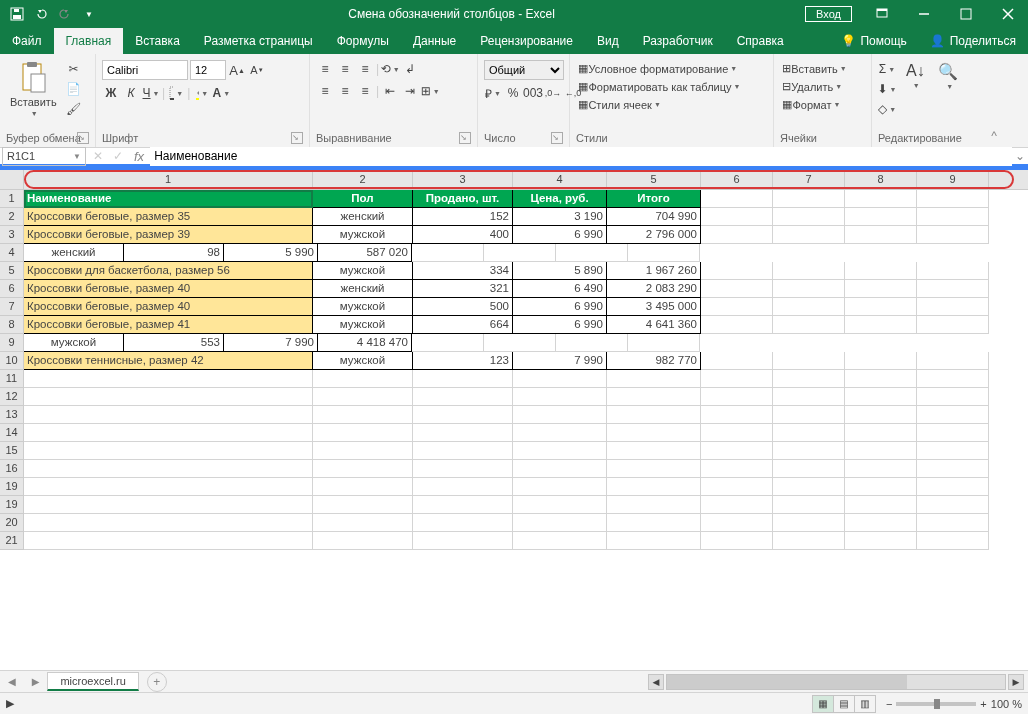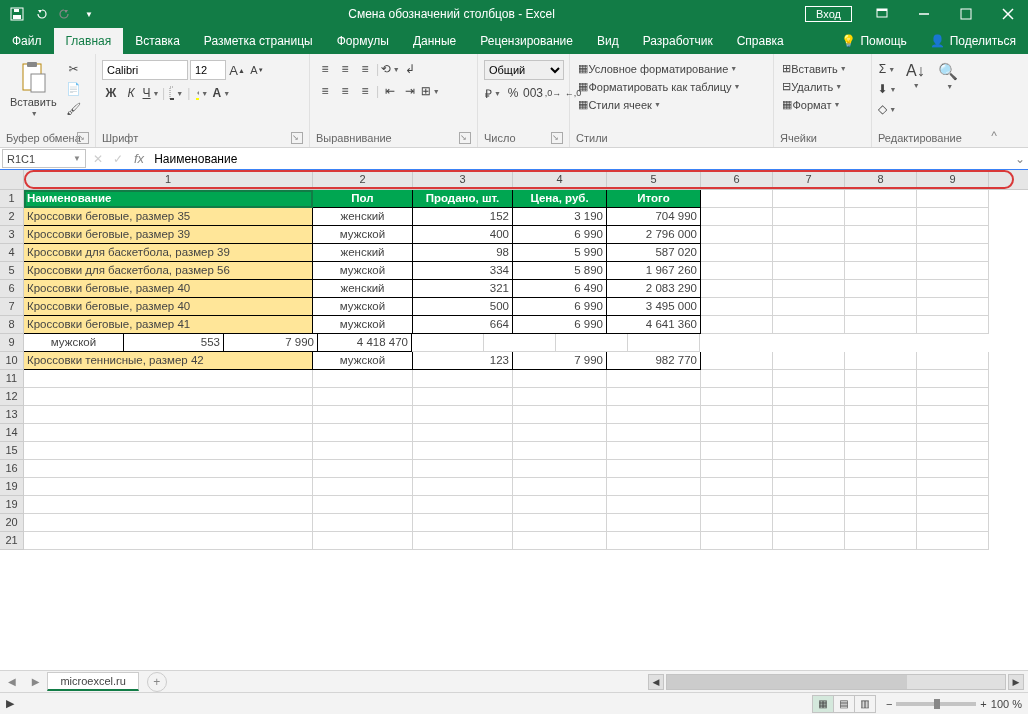--- a/index.html
+++ b/index.html
@@ -30,21 +30,21 @@
 .rbtn { background:transparent; border:none; cursor:pointer; display:flex; align-items:center; justify-content:center; padding:2px; }
 .vstack { display:flex; flex-direction:column; gap:2px; align-items:center; }
 .hstack { display:flex; gap:2px; align-items:center; }
 .bigbtn { display:flex; flex-direction:column; align-items:center; gap:2px; padding:2px 4px; cursor:pointer; font-size:11px; }
 .dd { font-size:7px; color:#666; margin-left:2px; }
 .fontname { width:86px; height:20px; border:1px solid #c4c4c4; font-size:11px; padding:0 4px; }
 .fontsize { width:36px; height:20px; border:1px solid #c4c4c4; font-size:11px; padding:0 4px; }
 .smicon { width:18px; height:18px; display:flex; align-items:center; justify-content:center; }
 
 
-.fbar { display:flex; align-items:center; height:22px; border-bottom:1px solid #3b82f6; background:#fff; }
+.fbar { display:flex; align-items:center; height:22px; border-bottom:6px solid #3b82f6; background:#fff; }
 .namebox { width:84px; border:1px solid #c4c4c4; height:19px; margin:1px 2px; font-size:11px; padding:0 4px; display:flex; align-items:center; justify-content:space-between; }
 .fbar .fx { padding:0 6px; color:#888; font-style:italic; font-size:13px; }
 .fbar .fxbtn { width:20px; color:#888; text-align:center; cursor:pointer; }
 .fbar .txt { flex:1; border:none; height:19px; font-size:12px; padding:0 4px; }
 .fbar .expand { width:16px; text-align:center; color:#888; cursor:pointer; }
 
 
 .gridwrap { position:relative; height: 500px; }
 .colheads { display:flex; height:20px; background:#e6e6e6; border-bottom:1px solid #ccc; }
 .corner { width:24px; border-right:1px solid #ccc; background:#e6e6e6; }
@@ -393,21 +393,20 @@
         <div class="cell dcell r" style="width: 100px;">400</div>
         <div class="cell dcell r" style="width: 94px;">6 990</div>
         <div class="cell dcell r" style="width: 94px;">2 796 000</div>
         <div class="cell" style="width: 72px;"></div>
         <div class="cell" style="width: 72px;"></div>
         <div class="cell" style="width: 72px;"></div>
         <div class="cell" style="width: 72px;"></div>
       </div>
       <div class="row">
         <div class="rh">4</div>
-        <div class="cell ycell" style="width: 289px;">Кроссовки для баскетбола, размер 39</div>
         <div class="cell dcell c" style="width: 100px;">женский</div>
         <div class="cell dcell r" style="width: 100px;">98</div>
         <div class="cell dcell r" style="width: 94px;">5 990</div>
         <div class="cell dcell r" style="width: 94px;">587 020</div>
         <div class="cell" style="width: 72px;"></div>
         <div class="cell" style="width: 72px;"></div>
         <div class="cell" style="width: 72px;"></div>
         <div class="cell" style="width: 72px;"></div>
       </div>
       <div class="row">

